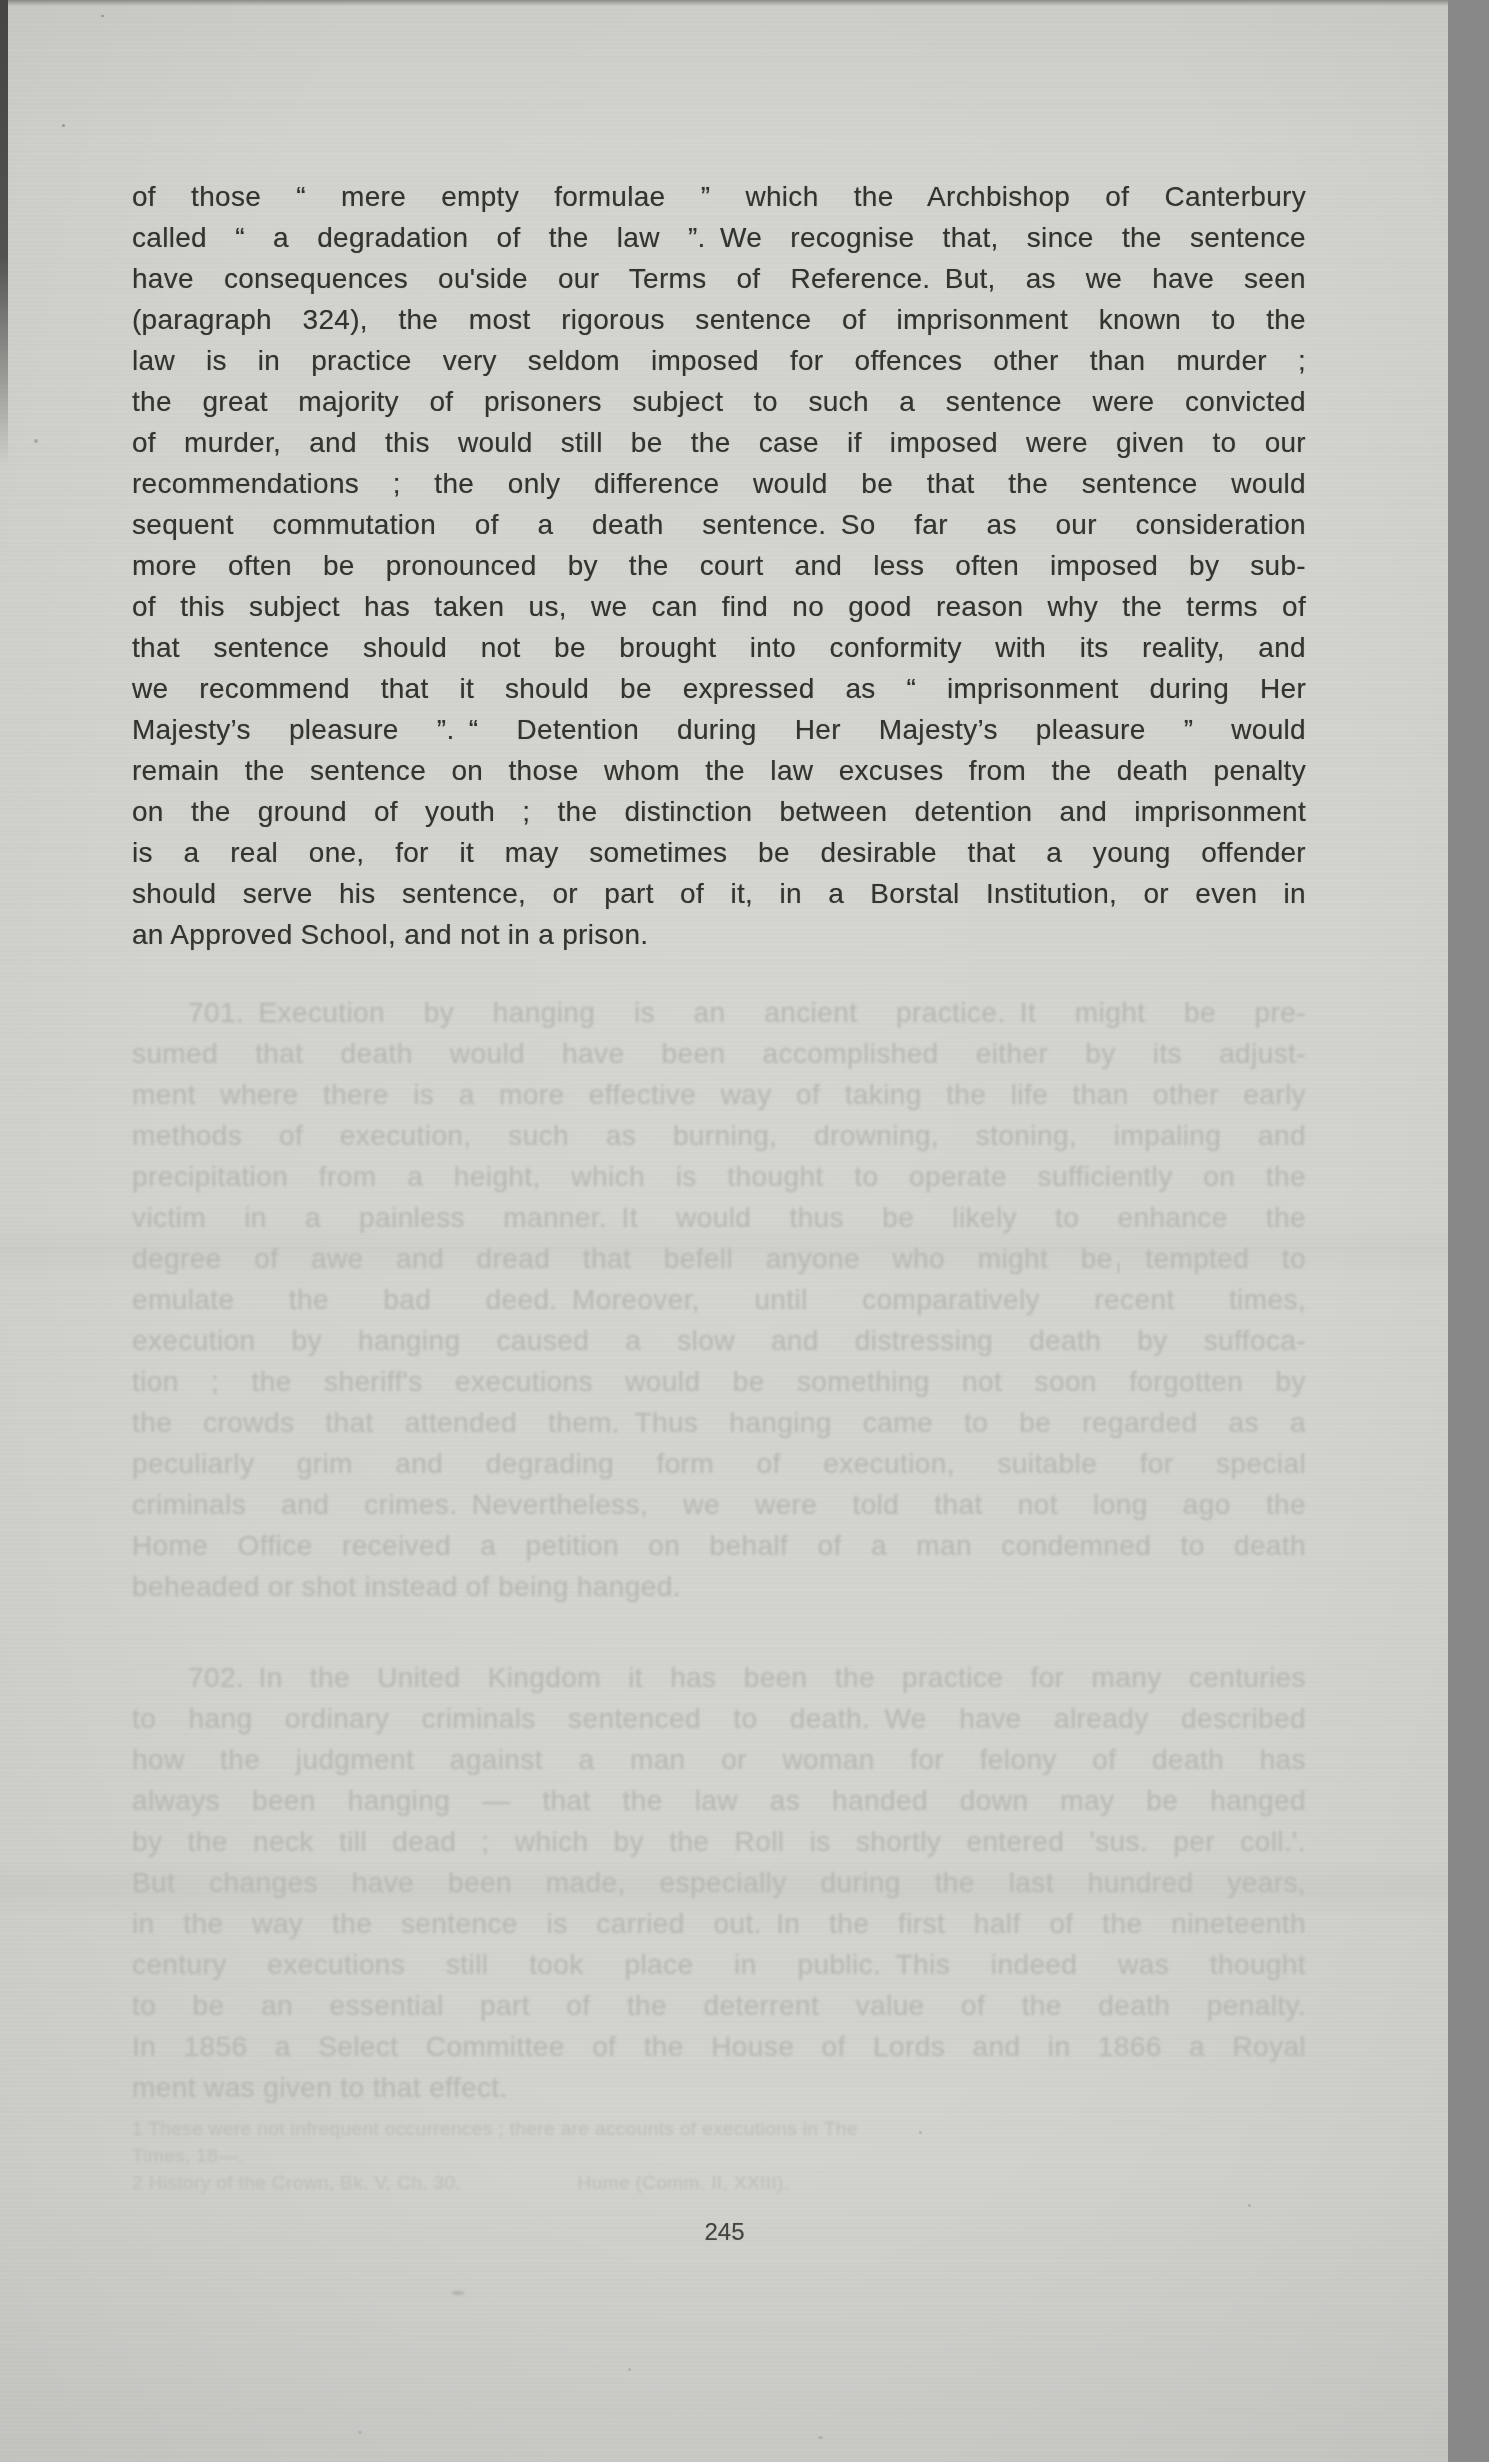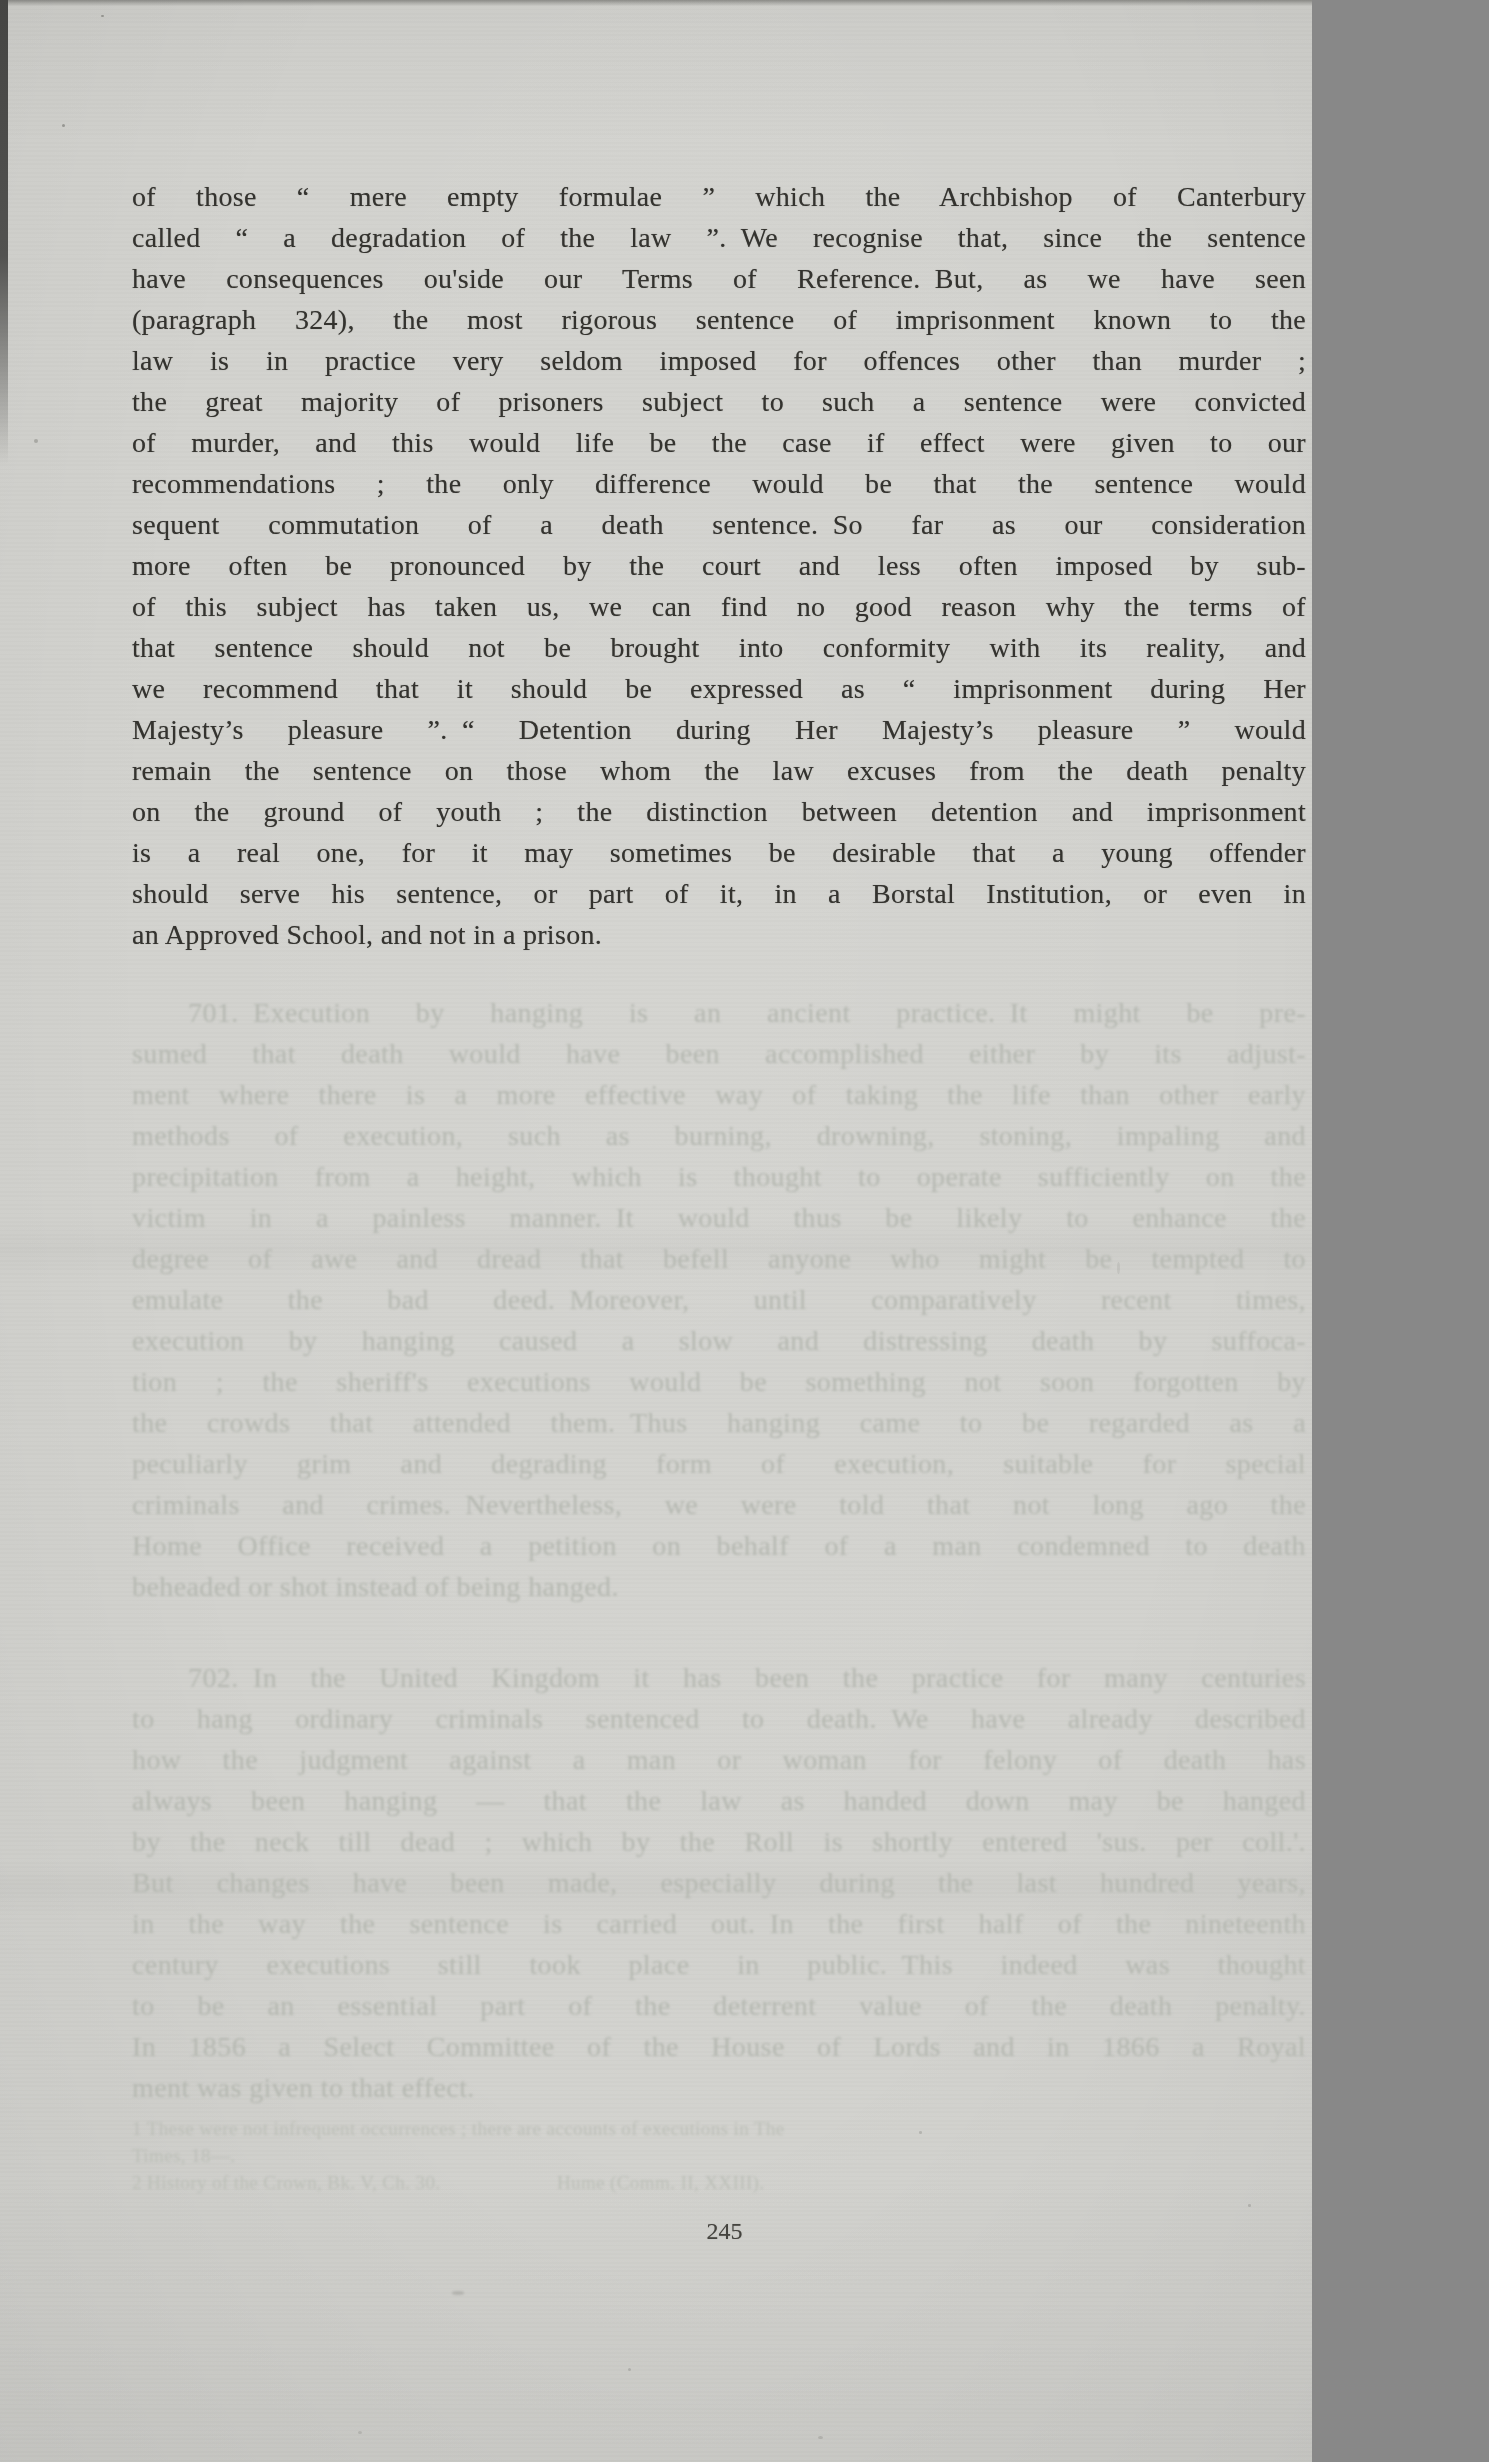--- a/index.html
+++ b/index.html
@@ -1,25 +1,25 @@
 <!DOCTYPE html>
 <html style="font-size:13.6px"><head>
 <meta charset="utf-8">
 <style>
   html,body{margin:0;padding:0;background:#888;}
   .page{
     position:relative;
-    width:1312px;height:2462px;
+    width:1448px;height:2462px;
     background-color:#d2d2ce;
     background-image:
       radial-gradient(ellipse at 52% 38%, rgba(255,255,255,0.05) 0%, rgba(255,255,255,0) 55%, rgba(0,0,0,0.045) 100%),
       linear-gradient(180deg, rgba(0,0,0,0.03) 0%, rgba(0,0,0,0) 6%, rgba(0,0,0,0) 88%, rgba(0,0,0,0.035) 100%),
       repeating-linear-gradient(180deg, rgba(0,0,0,0.013) 0px, rgba(0,0,0,0.013) 1.7px, rgba(255,255,255,0.012) 1.7px, rgba(255,255,255,0.012) 4.3px);
     overflow:hidden;
-    font-family:Liberation Serif, serif;
+    font-family:Liberation Sans, sans-serif;
   }
   .edge-top{
     position:absolute;left:0;top:0;width:100%;height:6px;
     background:linear-gradient(180deg, rgba(88,88,84,0.55), rgba(88,88,84,0));
   }
   .edge-left{
     position:absolute;left:0;top:0;width:7.7px;height:465px;
     background:linear-gradient(180deg, #454543 0%, #525250 55%, rgba(82,82,80,0) 100%);
   }
   .streak{position:absolute;left:0;width:100%;height:60px;
@@ -61,21 +61,21 @@
   <div class="streak" style="top:1219px;"></div>
   <div class="streak" style="top:1858px;"></div>
 
   <div class="main-text">
       <div class="tline">of those “ mere empty formulae ” which the Archbishop of Canterbury</div>
       <div class="tline">called “ a degradation of the law ”. We recognise that, since the sentence</div>
       <div class="tline">have consequences ou'side our Terms of Reference. But, as we have seen</div>
       <div class="tline">(paragraph 324), the most rigorous sentence of imprisonment known to the</div>
       <div class="tline">law is in practice very seldom imposed for offences other than murder ;</div>
       <div class="tline">the great majority of prisoners subject to such a sentence were convicted</div>
-      <div class="tline">of murder, and this would life be the case if effect were given to our</div>
+      <div class="tline">of murder, and this would still be the case if imposed were given to our</div>
       <div class="tline">recommendations ; the only difference would be that the sentence would</div>
       <div class="tline">sequent commutation of a death sentence. So far as our consideration</div>
       <div class="tline">more often be pronounced by the court and less often imposed by sub-</div>
       <div class="tline">of this subject has taken us, we can find no good reason why the terms of</div>
       <div class="tline">that sentence should not be brought into conformity with its reality, and</div>
       <div class="tline">we recommend that it should be expressed as “ imprisonment during Her</div>
       <div class="tline">Majesty’s pleasure ”. “ Detention during Her Majesty’s pleasure ” would</div>
       <div class="tline">remain the sentence on those whom the law excuses from the death penalty</div>
       <div class="tline">on the ground of youth ; the distinction between detention and imprisonment</div>
       <div class="tline">is a real one, for it may sometimes be desirable that a young offender</div>

